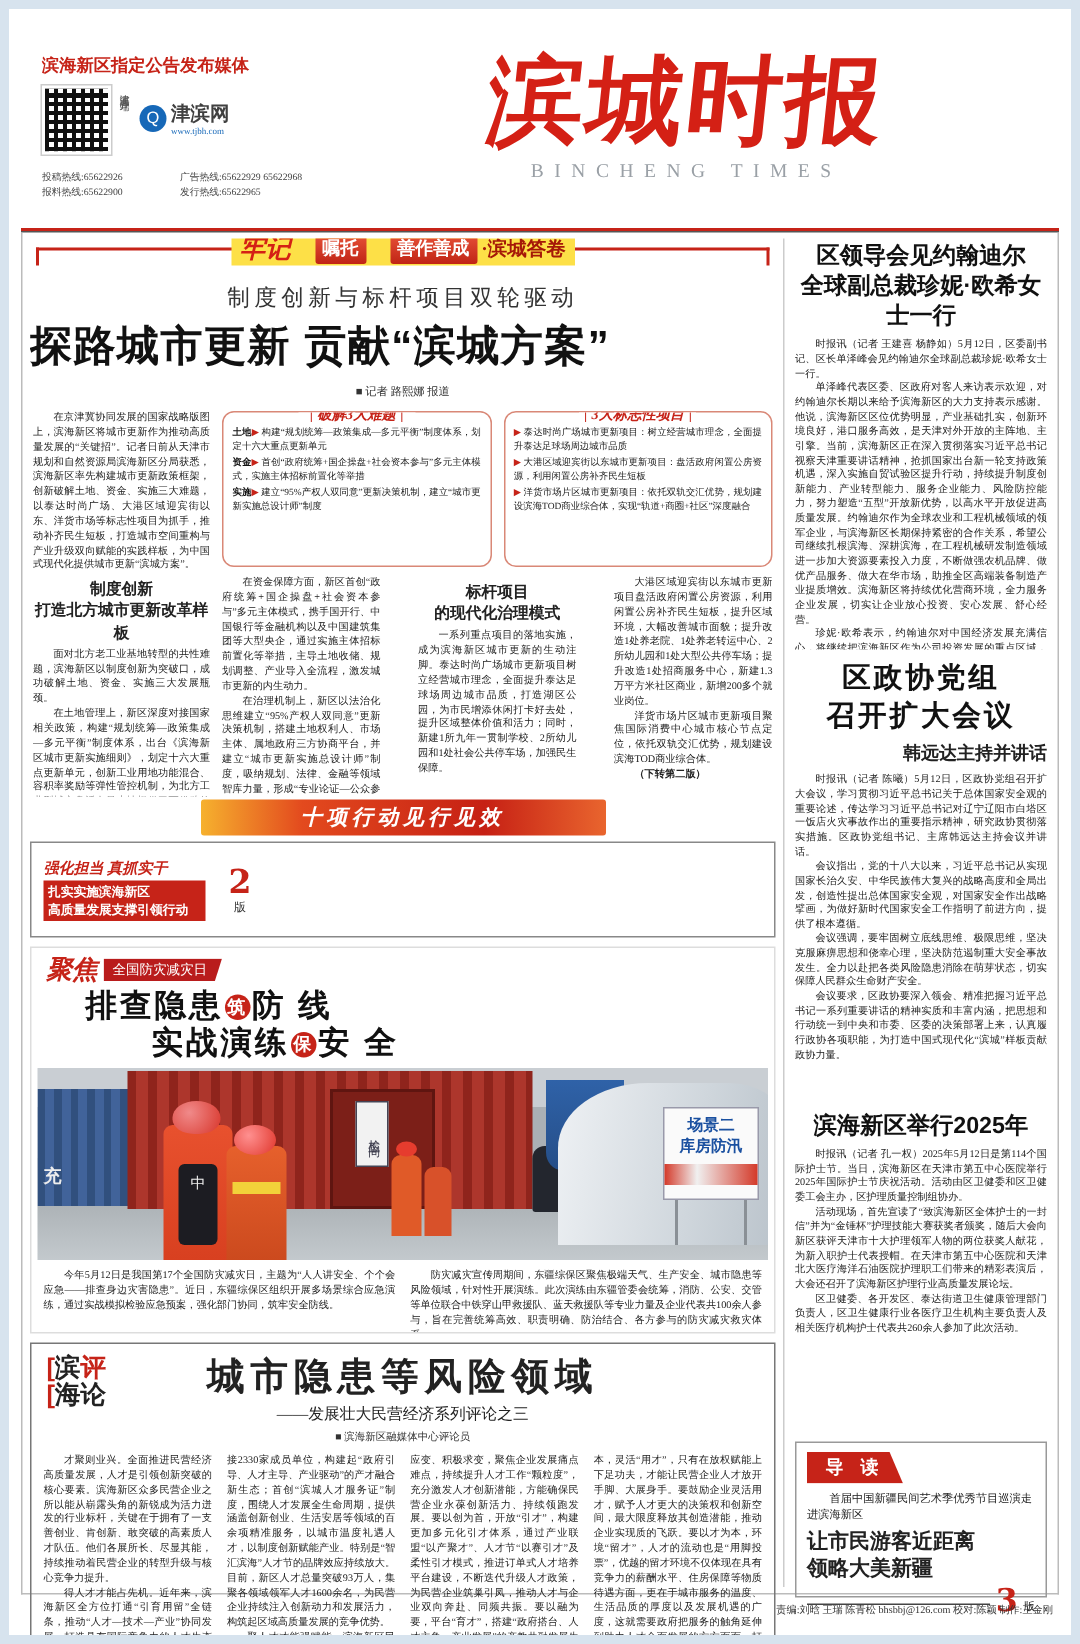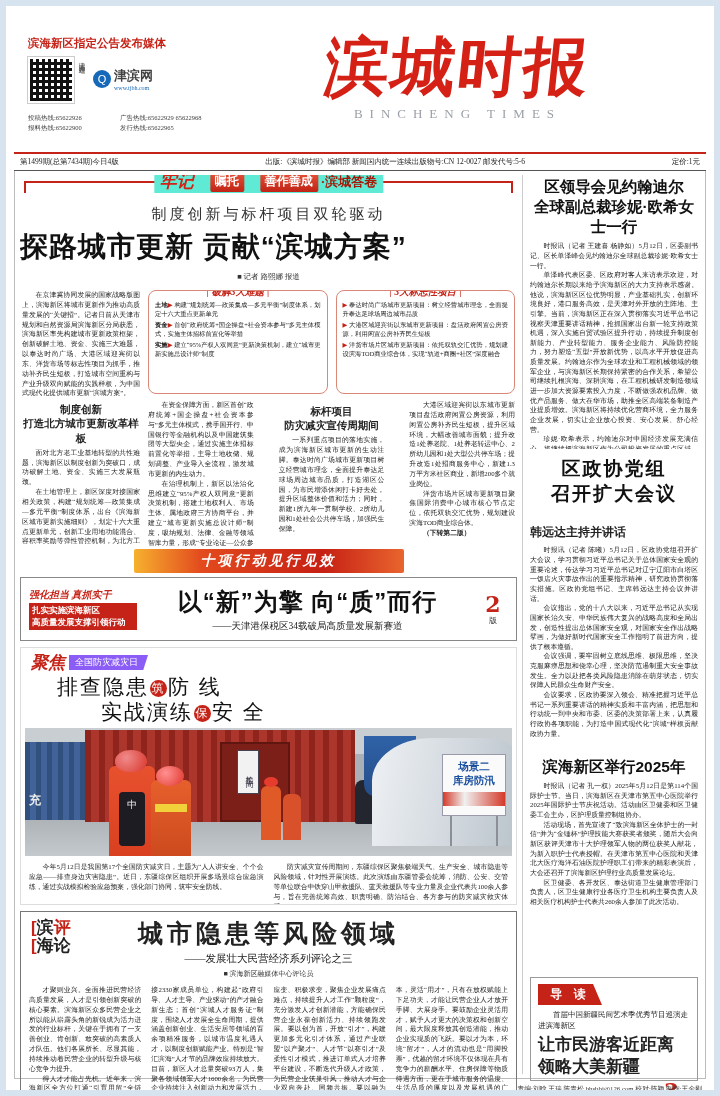--- a/index.html
+++ b/index.html
@@ -40,21 +40,21 @@
   .content { display:flex; height:908px; border-left:1px solid #bbb; border-right:1px solid #bbb; border-bottom:1px solid #bbb; padding:4px 5px; }
   .main-col { width:497px; }
   .divider-v { width:1px; background:#ccc; margin:0 5px; }
   .side-col { flex:1; padding:2px 2px; }
 
   
   .lead { height:372px; overflow:hidden; }
   .lead-topline { position:relative; height:16px; border-top:2px solid #c62318; margin:6px 4px 0 4px; }
   .lead-topline:before,.lead-topline:after { content:""; position:absolute; top:-2px; width:2px; height:12px; background:#c62318; }
   .lead-topline:before { left:0; } .lead-topline:after { right:0; }
-  .lead-banner { position:absolute; left:50%; top:-13px; transform:translateX(-50%); display:flex; align-items:center; white-space:nowrap; background:#5eead4; padding:0 6px; }
+  .lead-banner { position:absolute; left:50%; top:-13px; transform:translateX(-50%); display:flex; align-items:center; white-space:nowrap; background:#fde047; padding:0 6px; }
   .lb-script { font-size:17px; font-weight:900; color:#d42015; font-style:italic; }
   .lb-box { background:linear-gradient(#e9543a,#c02415); color:#fff; font-weight:bold; font-size:12px; padding:2px 5px; margin-left:16px; border-radius:2px; font-family:"Liberation Sans",sans-serif; }
   .lb-tail { color:#a51808; font-weight:900; font-size:13px; margin-left:3px; }
   .lead-kicker { text-align:center; font-size:15px; color:#333; letter-spacing:3px; margin-top:8px; font-family:"Liberation Sans",sans-serif; }
   .lead-headline { text-align:left; font-size:28px; font-weight:900; letter-spacing:1px; color:#111; margin-top:4px; font-family:"Liberation Sans",sans-serif; }
   .lead-byline { text-align:center; font-size:7.5px; color:#333; margin-top:6px; }
   .lead-body { display:flex; gap:8px; margin-top:8px; padding:0 2px; }
   .lcol1 { width:118px; }
   .lright { flex:1; }
   .lboxes { display:flex; gap:8px; }
@@ -82,22 +82,22 @@
   .promo-sub { font-size:9.5px; color:#222; margin-top:2px; }
   .pageno { width:30px; text-align:center; }
   .pageno .num { color:#c62318; font-size:22px; font-weight:900; font-family:"DejaVu Serif",serif; line-height:1; }
   .pageno .ban { font-size:8px; color:#333; }
 
   
   .focus { margin-top:6px; height:258px; overflow:hidden; border:1px solid #ddd; }
   .focus-head { padding:3px 6px 2px 10px; }
   .focus-tagrow { display:flex; align-items:center; gap:4px; }
   .focus-script { color:#c62318; font-weight:900; font-style:italic; font-size:17px; }
-  .focus-ribbon { background:#8b5cf6; color:#fff; font-size:9px; padding:1px 10px 1px 6px; clip-path:polygon(0 0,100% 0,94% 100%,0 100%); font-family:"Liberation Sans",sans-serif; }
-  .focus-h1 { font-size:21px; font-weight:400; color:#111; letter-spacing:2px; margin-left:26px; font-family:"Liberation Sans",sans-serif; line-height:1.2; }
+  .focus-ribbon { background:#b91c1c; color:#fff; font-size:9px; padding:1px 10px 1px 6px; clip-path:polygon(0 0,100% 0,94% 100%,0 100%); font-family:"Liberation Sans",sans-serif; }
+  .focus-h1 { font-size:21px; font-weight:700; color:#111; letter-spacing:2px; margin-left:26px; font-family:"Liberation Sans",sans-serif; line-height:1.2; }
   .focus-h2 { margin-left:70px; }
   .circle-char { display:inline-flex; width:17px; height:17px; border-radius:50%; background:#c62318; color:#fff; font-size:12px; align-items:center; justify-content:center; vertical-align:2px; margin:0 1px; }
   .photo { position:relative; height:128px; margin:2px 4px; background:linear-gradient(#c9ced3 0 26px,#aab0b5 26px 60px,#9aa0a4 60px,#c3c9cd); overflow:hidden; }
   .ph-bluecont { position:absolute; left:0; top:14px; width:78px; height:78px; background:repeating-linear-gradient(90deg,#31507e 0 5px,#41639a 5px 11px); }
   .ph-chong { position:absolute; left:4px; top:64px; color:#eee; font-size:12px; font-weight:bold; }
   .ph-redcont { position:absolute; left:60px; top:2px; width:270px; height:92px; background:repeating-linear-gradient(90deg,#8f241c 0 6px,#ad362c 6px 14px); }
   .ph-door { position:absolute; left:195px; top:14px; width:70px; height:80px; background:#7c1f18; border:2px solid #5f1510; }
   .ph-doorsign { position:absolute; left:212px; top:22px; width:22px; height:44px; background:#f2f2f2; border:1px solid #445; color:#334; writing-mode:vertical-rl; font-size:8px; text-align:center; display:flex; align-items:center; justify-content:center; letter-spacing:2px; }
   .ph-ff { position:absolute; border-radius:6px 6px 0 0; }
   .ff1 { left:84px; top:38px; width:46px; height:90px; background:linear-gradient(#e8512e,#d84020); }
@@ -130,28 +130,28 @@
   .cm-logo .red { color:#c62318; }
   .cm-title { font-size:25px; font-weight:900; letter-spacing:4px; font-family:"Liberation Sans",sans-serif; }
   .cm-sub { font-size:10.5px; margin-top:2px; }
   .cm-byline { font-size:7px; margin-top:3px; color:#333; }
   .cm-body { margin-top:6px; column-count:4; column-gap:10px; height:158px; overflow:hidden; }
 
   
   .side-art { margin-bottom:8px; overflow:hidden; }
   .sa-title { text-align:center; font-weight:900; font-size:15.5px; line-height:1.3; font-family:"Liberation Sans",sans-serif; color:#111; }
   .sa-title.big { font-size:19px; letter-spacing:2px; }
-  .sa-subtitle { text-align:left; font-size:12px; font-weight:bold; margin-top:18px; font-family:Liberation Serif, serif; }
+  .sa-subtitle { text-align:right; font-size:12px; font-weight:bold; margin-top:4px; font-family:Liberation Serif, serif; }
   .sa-body { margin-top:4px; }
   .sa-body p { font-size:6.8px; line-height:1.42; text-align:justify; text-indent:2em; }
   .a1 { height:272px; } .a2 { height:292px; } .a3 { height:212px; }
   .daodu { border:1px solid #999; padding:6px 7px; height:104px; }
   .dd-label { width:64px; background:#c62318; color:#fff; font-weight:900; font-size:12px; text-align:center; padding:2px 0; clip-path:polygon(0 0,86% 0,100% 100%,0 100%); letter-spacing:4px; font-family:"Liberation Sans",sans-serif; }
   .dd-kicker { font-size:7.5px; margin-top:5px; line-height:1.45; text-indent:2em; }
-  .dd-title { font-size:17px; font-weight:900; line-height:1.3; margin-top:2px; font-family:"Liberation Sans",sans-serif; }
+  .dd-title { font-size:14px; font-weight:900; line-height:1.3; margin-top:2px; font-family:"Liberation Sans",sans-serif; }
   .dd-row { display:flex; align-items:flex-end; gap:4px; margin-top:2px; }
   .dd-line { flex:1; height:1px; background:#444; margin-bottom:7px; }
   .dd-num { color:#c62318; font-size:21px; font-weight:900; font-family:"DejaVu Serif",serif; line-height:1; }
   .dd-ban { font-size:7.5px; margin-bottom:1px; }
 
   .page-footer { text-align:right; font-size:6.8px; color:#333; padding:5px 4px 0 0; }
 </style>
 </head>
 <body>
 
@@ -178,25 +178,20 @@
         <span>发行热线:65622965</span>
       </div>
     </div>
     <div class="mh-center">
       <div class="paper-title">滨城时报</div>
       <div class="paper-title-en">BINCHENG TIMES</div>
     </div>
   </header>
 
   <div class="rule-red"></div>
-  <div class="issue-line">
-    <span>第1499期(总第7434期)今日4版</span>
-    <span>出版:《滨城时报》编辑部  新闻国内统一连续出版物号:CN 12-0027  邮发代号:5-6</span>
-    <span>定价:1元</span>
-  </div>
   <div class="rule-black"></div>
 
   <div class="content">
 
     <div class="main-col">
 
       <section class="lead">
         <div class="lead-topline">
           <div class="lead-banner">
             <span class="lb-script">牢记</span>
@@ -235,21 +230,21 @@
               </div>
             </div>
             <div class="ltextrow">
               <div class="ltc">
                 <p class="jt">在资金保障方面，新区首创“政府统筹+国企操盘+社会资本参与”多元主体模式，携手国开行、中国银行等金融机构以及中国建筑集团等大型央企，通过实施主体招标前置化等举措，主导土地收储、规划调整、产业导入全流程，激发城市更新的内生动力。</p>
                 <p class="jt">在治理机制上，新区以法治化思维建立“95%产权人双同意”更新决策机制，搭建土地权利人、市场主体、属地政府三方协商平台，并建立“城市更新实施总设计师”制度，吸纳规划、法律、金融等领域智库力量，形成“专业论证—公众参与—法治保障”的现代化治理模式。</p>
               </div>
               <div class="ltc">
                 <div class="subhead">
                   <div>标杆项目</div>
-                    <div>防灾减灾宣传周期间</div>
+                    <div>的现代化治理模式</div>
                 </div>
                 <p class="jt">一系列重点项目的落地实施，成为滨海新区城市更新的生动注脚。泰达时尚广场城市更新项目树立经营城市理念，全面提升泰达足球场周边城市品质，打造湖区公园，为市民增添休闲打卡好去处，提升区域整体价值和活力；同时，新建1所九年一贯制学校、2所幼儿园和1处社会公共停车场，加强民生保障。</p>
               </div>
               <div class="ltc">
                 <p class="jt">大港区域迎宾街以东城市更新项目盘活政府闲置公房资源，利用闲置公房补齐民生短板，提升区域环境，大幅改善城市面貌；提升改造1处养老院、1处养老转运中心、2所幼儿园和1处大型公共停车场；提升改造1处招商服务中心，新建1.3万平方米社区商业，新增200多个就业岗位。</p>
                 <p class="jt">洋货市场片区城市更新项目聚焦国际消费中心城市核心节点定位，依托双轨交汇优势，规划建设滨海TOD商业综合体。</p>
                 <p class="jt turnpage">（下转第二版）</p>
               </div>
             </div>
           </div>
@@ -260,24 +255,20 @@
         <span>十项行动见行见效</span>
       </div>
 
       <section class="promo-box">
         <div class="ptag">
           <div class="ptag-script">强化担当 真抓实干</div>
           <div class="ptag-red">
             <div>扎实实施滨海新区</div>
             <div>高质量发展支撑引领行动</div>
           </div>
-        </div>
-        <div class="promo-mid">
-          <div class="promo-headline">以“新”为擎 向“质”而行</div>
-          <div class="promo-sub">——天津港保税区34载破局高质量发展新赛道</div>
         </div>
         <div class="pageno">
           <div class="num">2</div>
           <div class="ban">版</div>
         </div>
       </section>
 
       <section class="focus">
         <div class="focus-head">
           <div class="focus-tagrow">

